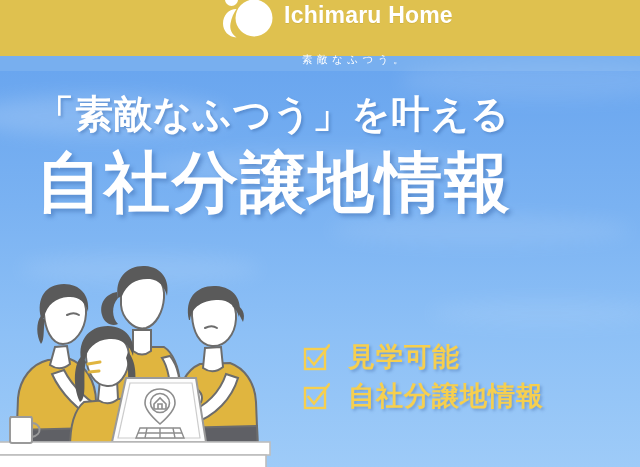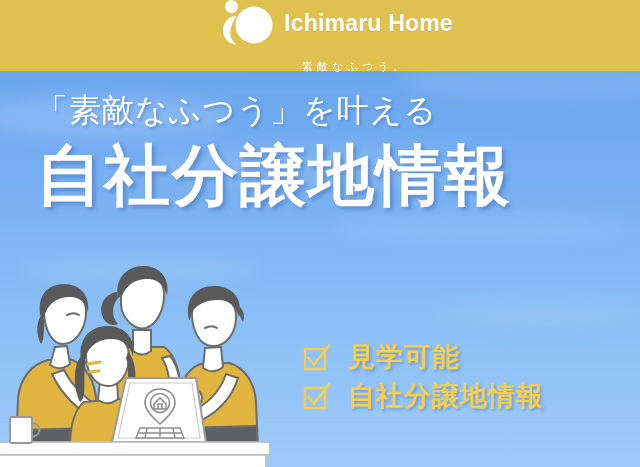--- a/index.html
+++ b/index.html
@@ -7,21 +7,21 @@
 
   #banner{
     position:relative;
     width:640px;height:467px;
     overflow:hidden;
     background:#78afef;
   }
 
   
   #header-band{
-    position:absolute;left:0;top:0;width:640px;height:71px;
+    position:absolute;left:0;top:0;width:640px;height:56px;
     background:#dfc14f;
     display:flex;align-items:center;justify-content:center;
     z-index:6;
   }
   #brand-block{
     display:flex;flex-direction:column;align-items:center;
     transform:translateX(16px);
   }
   #brand-row{display:flex;align-items:center;gap:9px;}
   #logo-mark{width:56px;height:48px;display:block;}
@@ -47,21 +47,21 @@
   #cloud-a{left:-30px;top:95px;width:260px;height:42px;opacity:.16;}
   #cloud-b{left:150px;top:150px;width:330px;height:34px;opacity:.11;}
   #cloud-c{left:400px;top:60px;width:290px;height:40px;opacity:.10;}
   #cloud-d{left:330px;top:215px;width:300px;height:30px;opacity:.09;}
   #cloud-e{left:20px;top:255px;width:240px;height:28px;opacity:.10;}
   #cloud-f{left:430px;top:300px;width:230px;height:26px;opacity:.08;}
 
   
   #headings{position:absolute;left:36px;top:92px;z-index:5;}
   #subheading{
-    color:#ffffff;font-size:32px;font-weight:normal;line-height:1.16;
+    color:#ffffff;font-size:38px;font-weight:bold;line-height:1.16;
     letter-spacing:1px;white-space:nowrap;
     text-shadow:2px 2px 3px rgba(50,95,160,.40);
   }
   #main-title{
     color:#ffffff;font-size:66px;font-weight:bold;line-height:1.06;
     letter-spacing:2px;white-space:nowrap;margin-top:12px;
     text-shadow:3px 3px 4px rgba(45,90,160,.42);
   }
 
   

